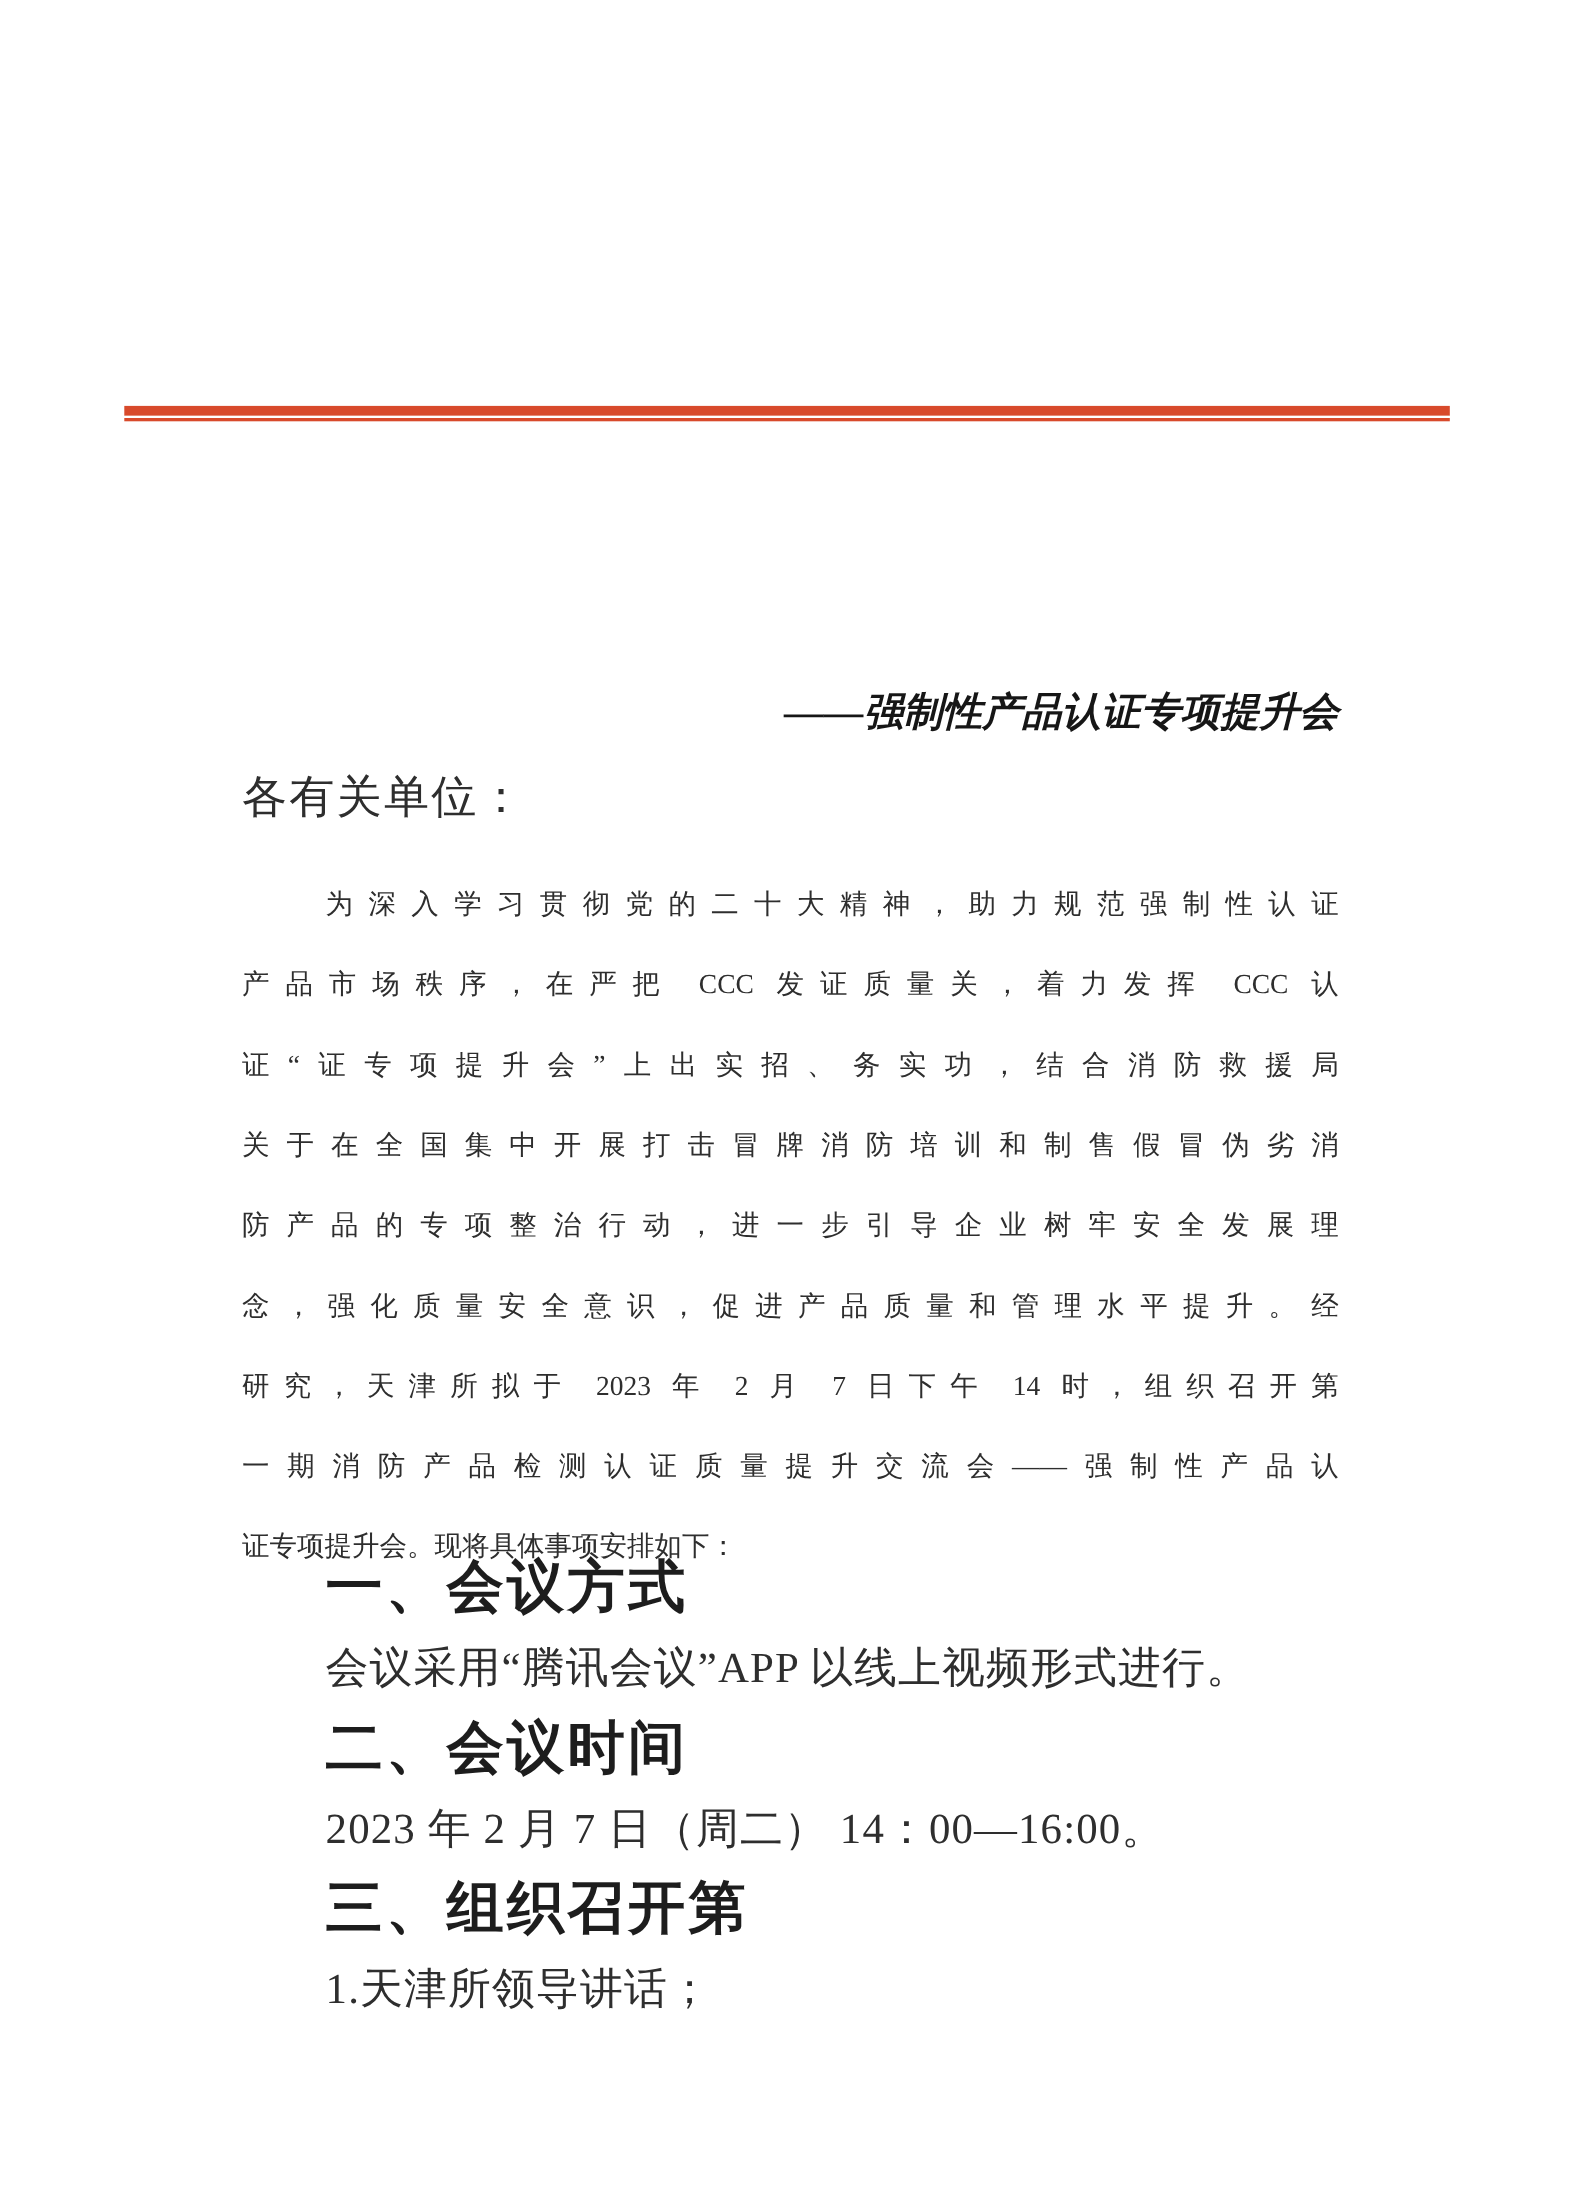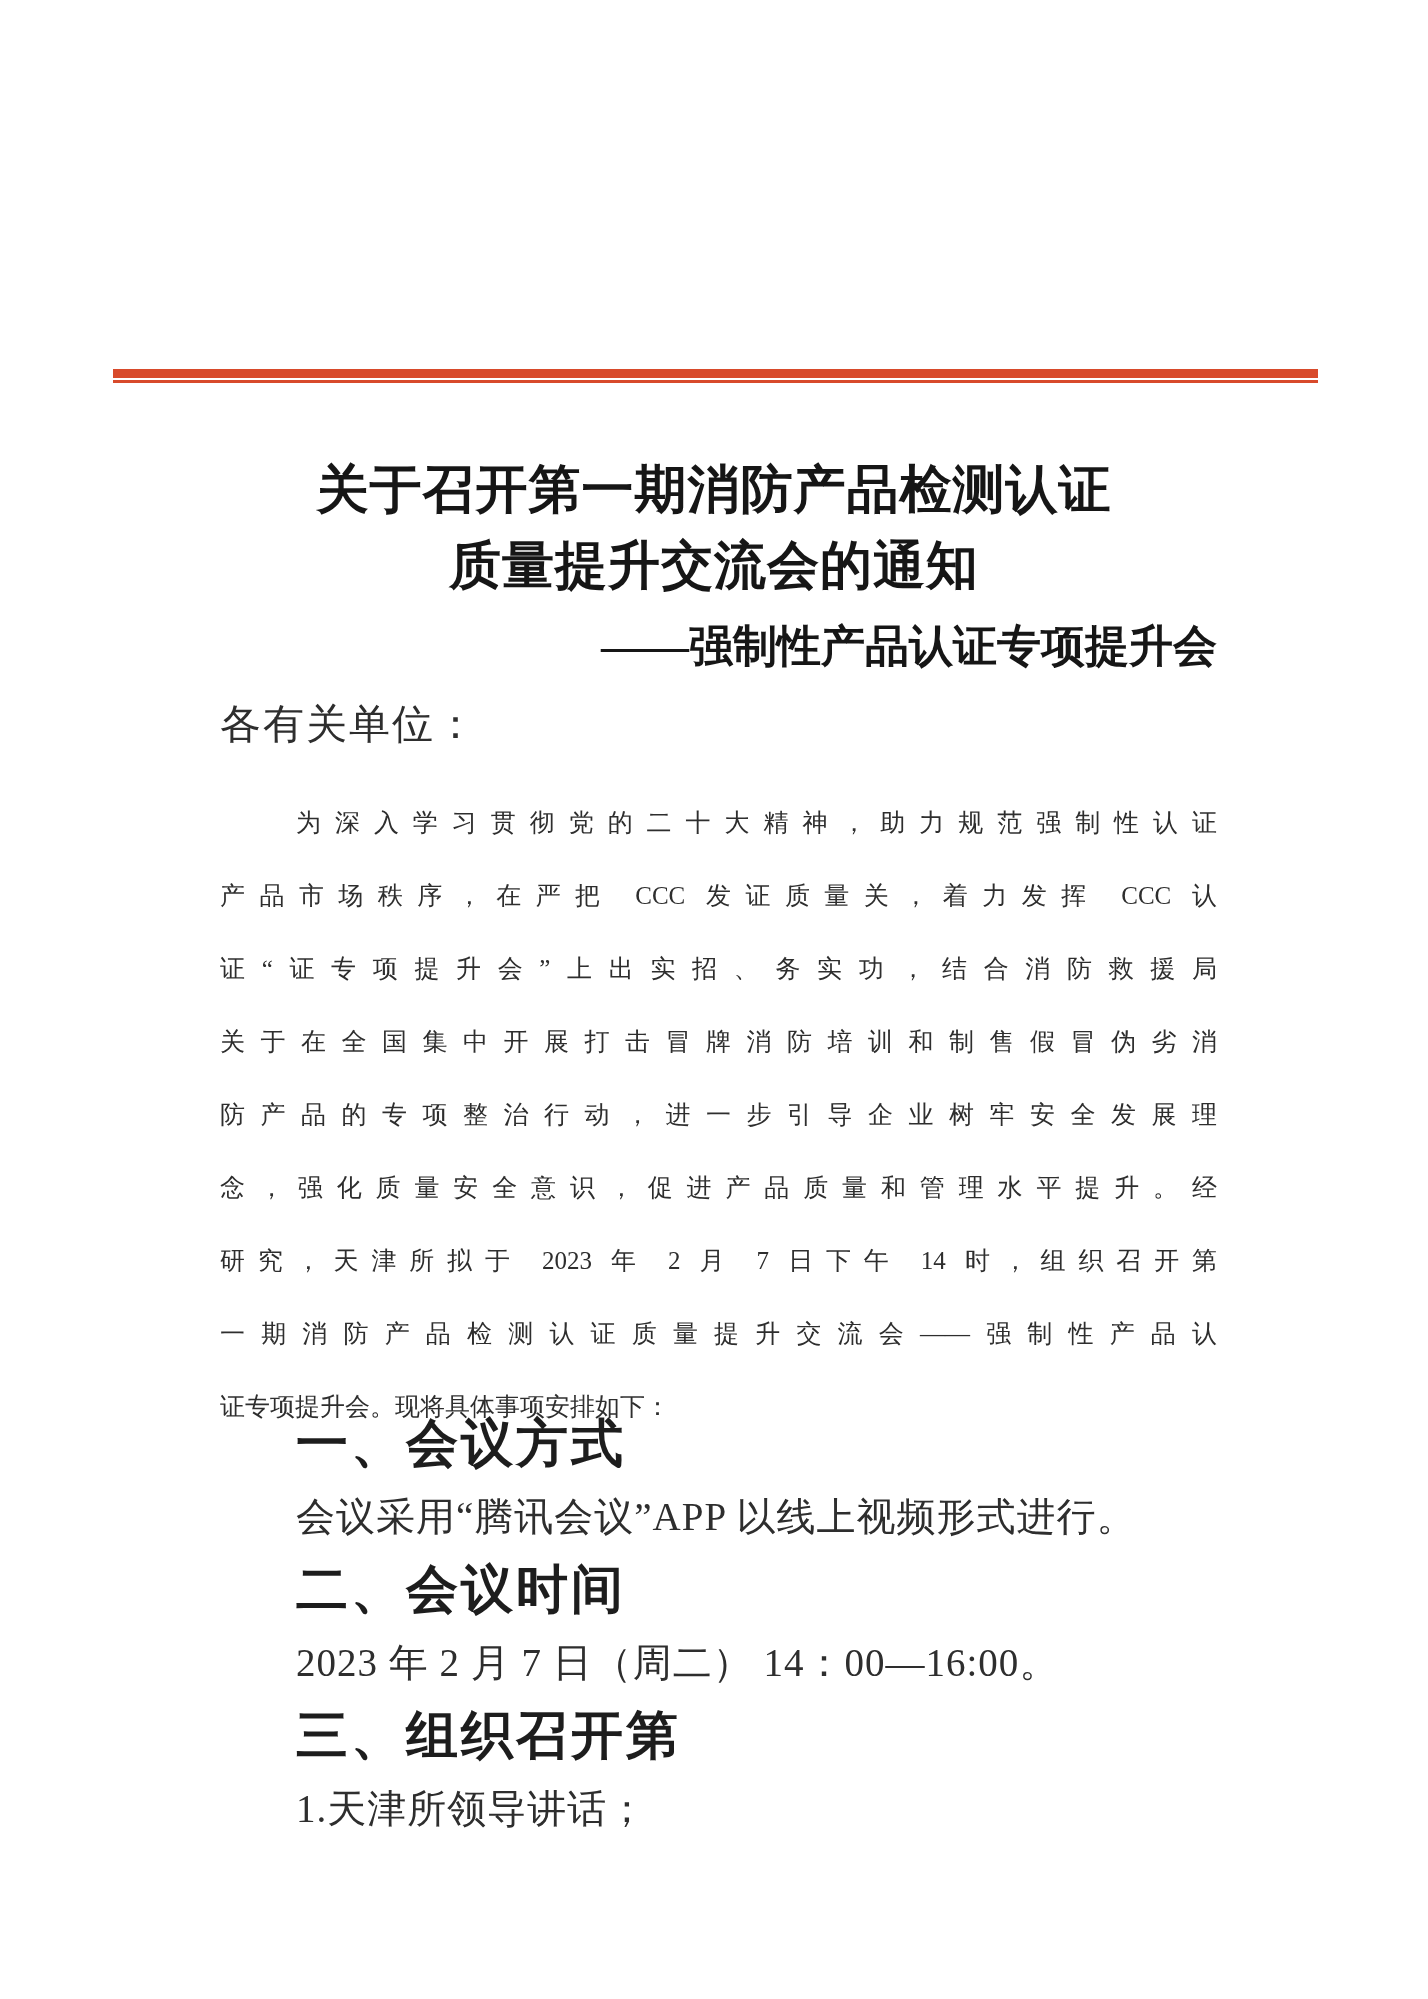--- a/index.html
+++ b/index.html
@@ -41,22 +41,23 @@
     position:absolute; top:452px; left:0; right:0;
     text-align:center;
     font-weight:bold;
     font-size:52px; line-height:76px;
     color:#161616;
     letter-spacing:1px;
   }
   .subtitle {
     position:absolute; top:615px; right:211px;
     font-weight:bold;
-    font-size:44px; line-height:64px;
+    font-size:36px; line-height:64px;
     color:#161616;
+    font-style:italic;
   }
 
   
   .salutation {
     position:absolute; top:694px; left:220px;
     font-size:41px; line-height:60px;
     letter-spacing:2px;
   }
   .para {
     position:absolute; top:786px; left:220px; width:997px;
@@ -84,24 +85,20 @@
 
 <div class="page">
 
 
   <div class="redline">
     <div class="bar-thick"></div>
     <div class="bar-gap"></div>
     <div class="bar-thin"></div>
   </div>
 
-  <div class="title-block">
-    <div>关于召开第一期消防产品检测认证</div>
-    <div>质量提升交流会的通知</div>
-  </div>
 
   <div class="subtitle">——强制性产品认证专项提升会</div>
 
   <div class="salutation">各有关单位：</div>
 
   <div class="para">
     <div class="bl j indent">为深入学习贯彻党的二十大精神，助力规范强制性认证</div>
     <div class="bl j">产品市场秩序，在严把 CCC 发证质量关，着力发挥 CCC 认</div>
     <div class="bl j">证“证专项提升会”上出实招、务实功，结合消防救援局</div>
     <div class="bl j">关于在全国集中开展打击冒牌消防培训和制售假冒伪劣消</div>

